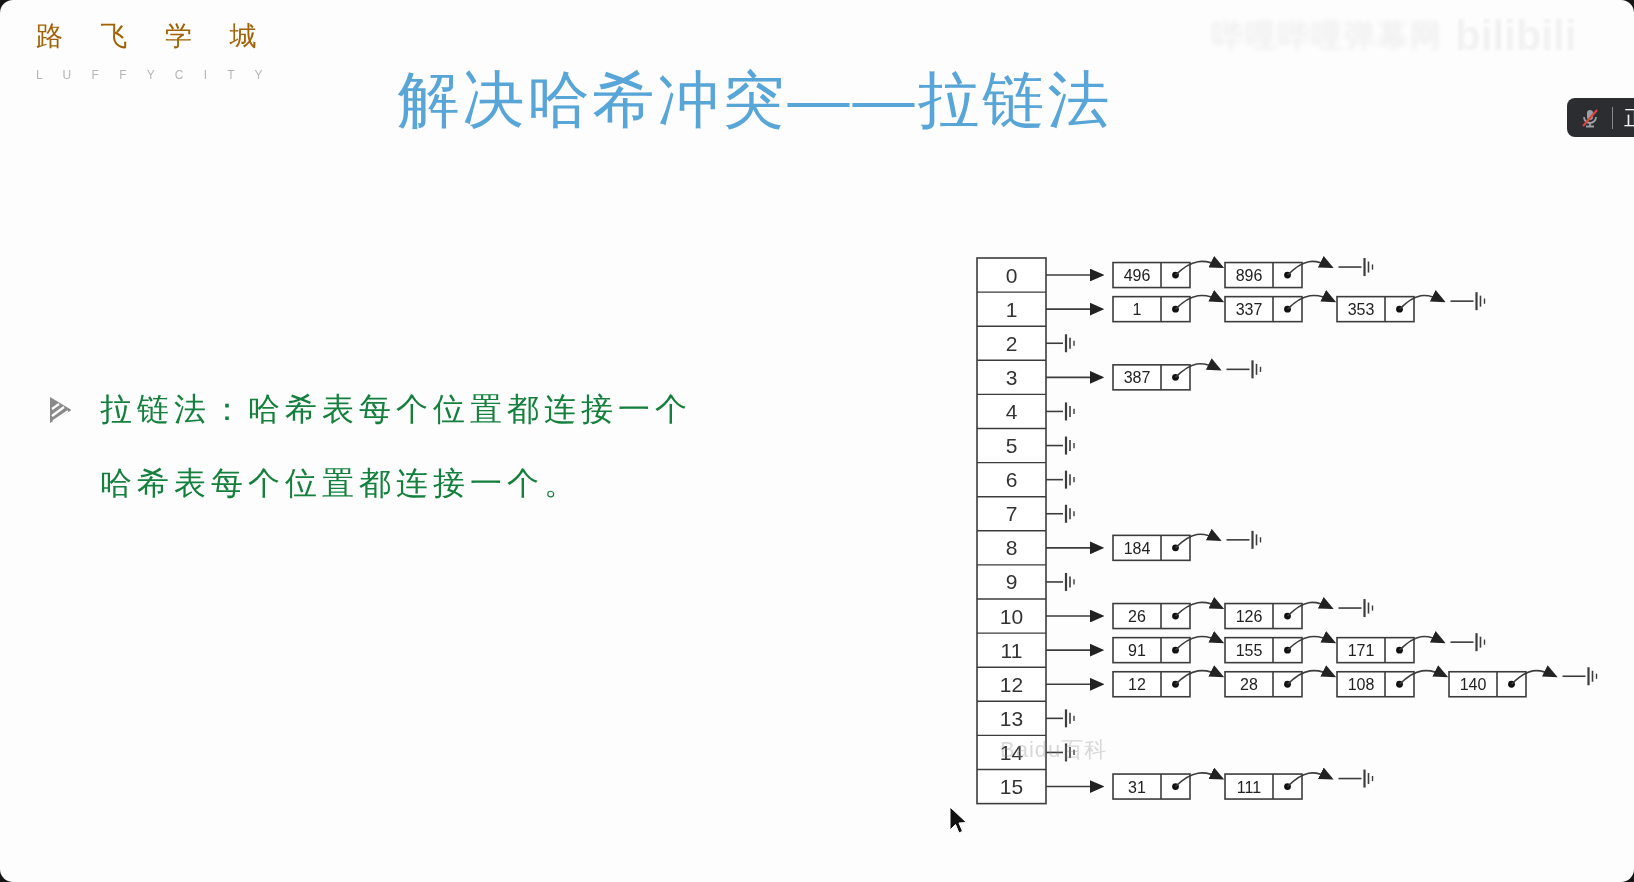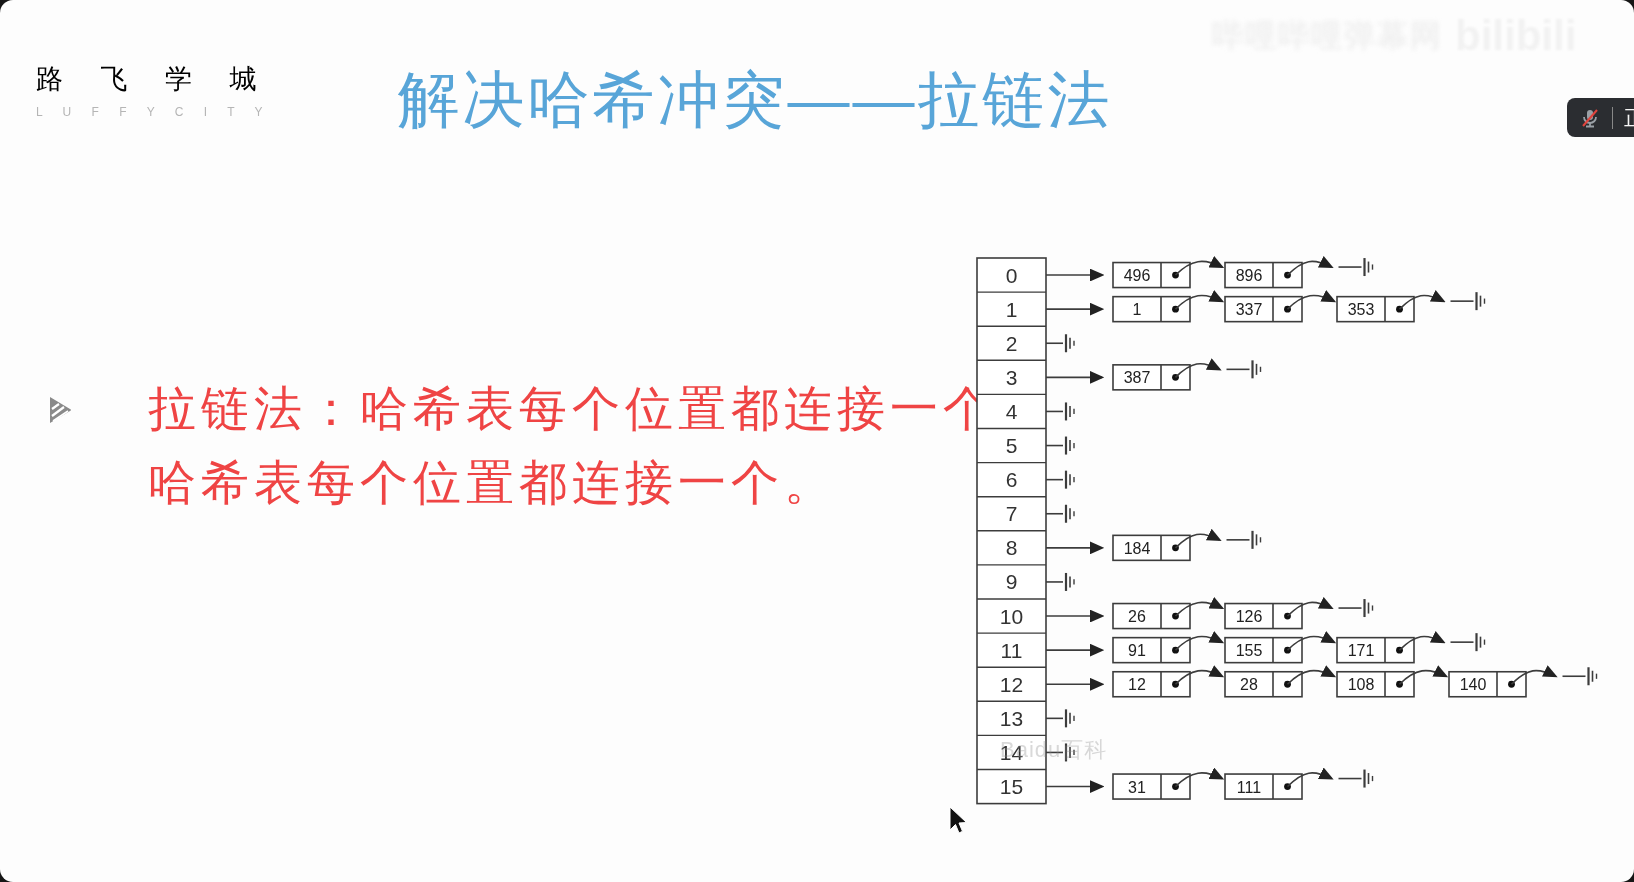--- a/index.html
+++ b/index.html
@@ -8,33 +8,33 @@
     background:#161616;
     font-family:"Liberation Sans","DejaVu Sans",sans-serif;
     overflow:hidden;
   }
   .page{
     position:relative;width:1634px;height:882px;
     background:#fdfdfd;border-radius:13px;overflow:hidden;
   }
   
   .logo{position:absolute;left:36px;top:18px;}
-  .logo-cn{font-size:27px;letter-spacing:15px;color:#000000;font-weight:500;margin-top:43px;}
-  .logo-en{font-size:12px;letter-spacing:8.5px;color:#b5b5b5;margin-top:8px;}
+  .logo-cn{font-size:27px;letter-spacing:15px;color:#a16207;font-weight:500;}
+  .logo-en{font-size:12px;letter-spacing:8.5px;color:#b5b5b5;margin-top:14px;}
   
   .title{
     position:absolute;left:255px;top:58px;width:1000px;
     text-align:center;font-size:62px;font-weight:300;
     color:#58a5d8;letter-spacing:3px;white-space:nowrap;
   }
   
   .bullet-icon{position:absolute;left:46px;top:394px;}
   .bullet-text{
     position:absolute;left:100px;top:372px;width:860px;
-    font-size:48px;line-height:74px;letter-spacing:5px;color:#ef4444;margin-left:48px;
+    font-size:32px;line-height:74px;letter-spacing:5px;color:#15803d;
   }
   
   .diagram{position:absolute;left:945px;top:240px;}
   .diagram text{font-family:"Liberation Sans","DejaVu Sans",sans-serif;}
   
   .bili-wm{
     position:absolute;left:1212px;top:12px;height:48px;
     display:flex;align-items:center;gap:12px;pointer-events:none;
   }
   .bili-prefix{font-size:31px;letter-spacing:2px;color:#f0f0f0;filter:blur(2px);font-weight:700;}

